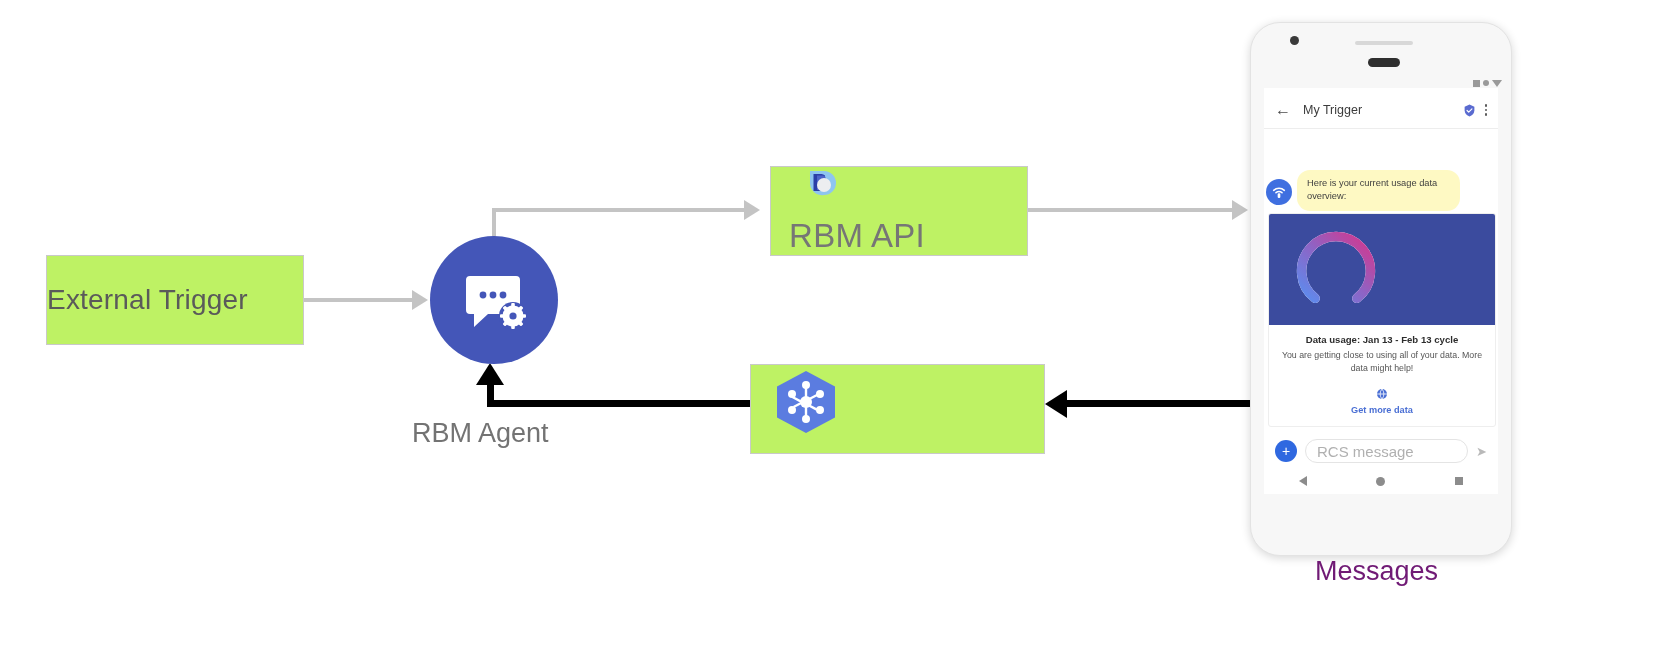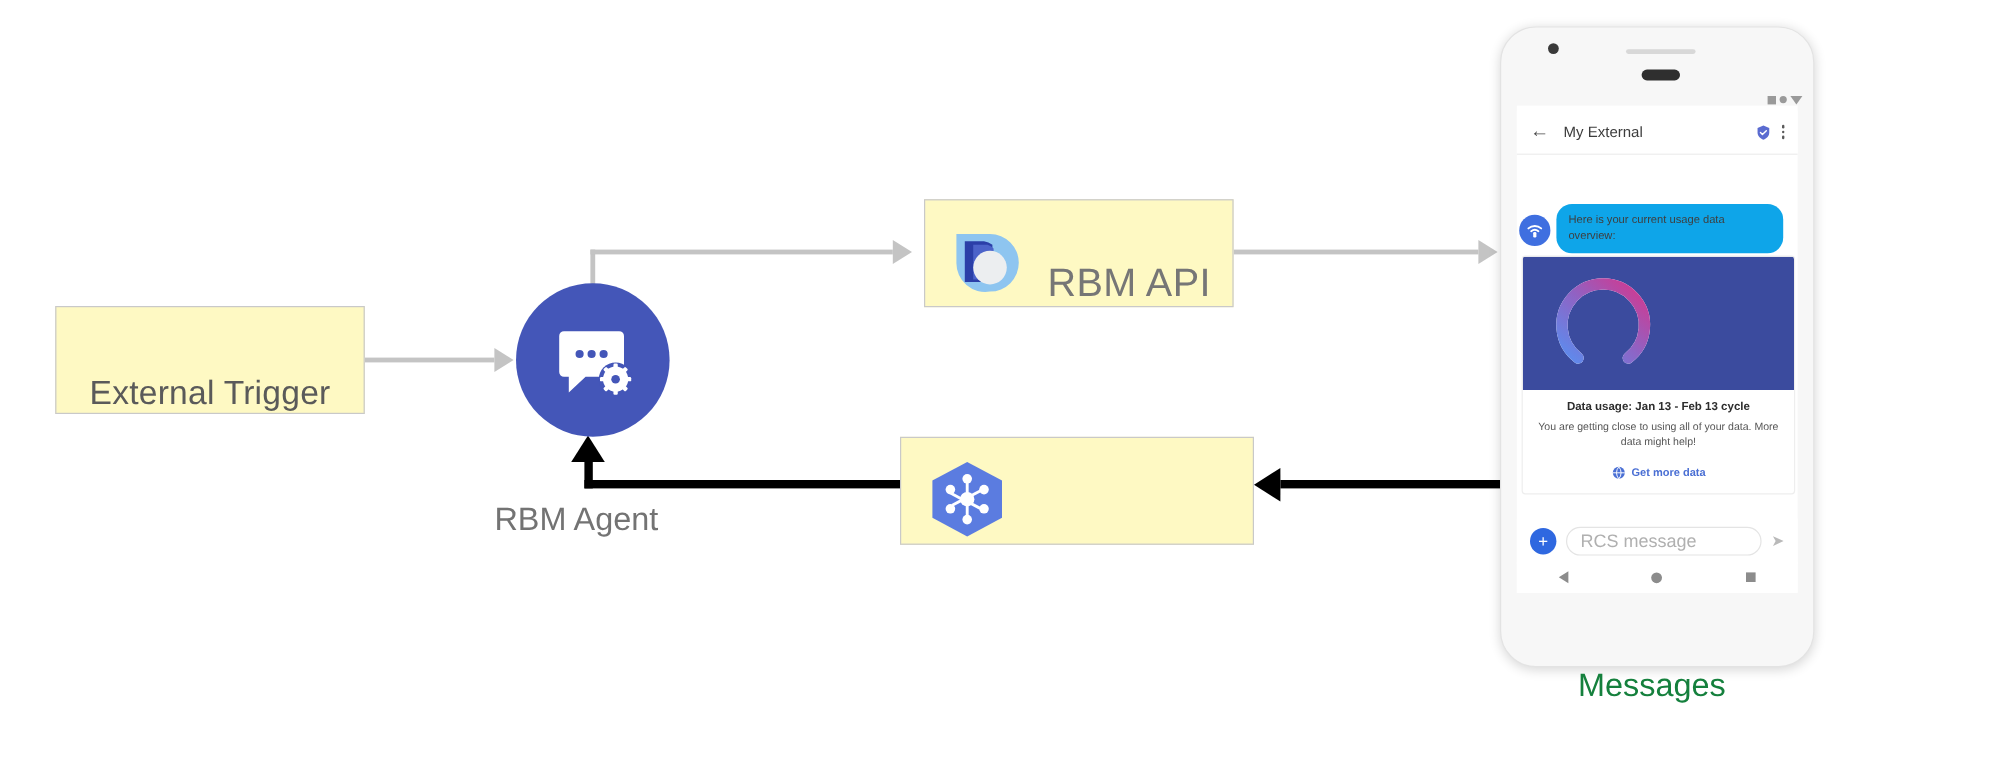--- a/index.html
+++ b/index.html
@@ -1,22 +1,22 @@
 <!DOCTYPE html>
 <html><head>
 <meta charset="utf-8">
 <style>
   html,body{margin:0;padding:0;background:#ffffff;}
   body{width:1669px;height:652px;position:relative;overflow:hidden;
        font-family:"Liberation Sans","DejaVu Sans",sans-serif;}
   .abs{position:absolute;}
 
   
-  .flowbox{border:1px solid #c9c9c9;background:#fef9c3;box-sizing:border-box;
-           display:flex;align-items:flex-end;}
+  .flowbox{border:1px solid #c9c9c9;background:#bef264;box-sizing:border-box;
+           display:flex;align-items:flex-start;flex-direction:column;}
   #external-trigger{left:46px;top:255px;width:258px;height:90px;
                     justify-content:center;}
   #external-trigger .lbl{font-size:28px;color:#5a5a5a;font-weight:400;letter-spacing:.2px;}
 
   #rbm-api-box{left:770px;top:166px;width:258px;height:90px;padding-left:18px;gap:16px;}
   #webhook-box{left:750px;top:364px;width:295px;height:90px;padding-left:18px;gap:18px;}
   .boxlabel{font-size:33px;color:#767676;font-weight:400;letter-spacing:.3px;}
 
   
   .gline{background:#c4c4c4;}
@@ -54,21 +54,21 @@
   #appbar .back{margin-left:11px;font-size:16px;color:#4a4a4a;line-height:1;}
   #appbar .title{margin-left:12px;font-size:12.5px;color:#3c3c3c;}
   #appbar .right{margin-left:auto;display:flex;align-items:center;gap:9px;margin-right:11px;}
   .verified{width:13px;height:13px;}
   .kebab{display:flex;flex-direction:column;gap:2px;align-items:center;}
   .kebab i{width:2.5px;height:2.5px;border-radius:50%;background:#5a5a5a;display:block;}
 
   
   #avatar{left:1266px;top:179px;width:26px;height:26px;border-radius:50%;background:#3f6fe0;
           display:flex;align-items:center;justify-content:center;}
-  #bubble{left:1297px;top:170px;width:189px;padding:7px 10px;background:#0ea5e9;
+  #bubble{left:1297px;top:170px;width:163px;padding:7px 10px;background:#fef9c3;
           border-radius:13px;box-sizing:border-box;}
   #bubble .t{font-size:9.3px;color:#3f3f3f;line-height:1.45;}
 
   
   #card{left:1268px;top:213px;width:228px;background:#fff;border:1px solid #eee;
         border-radius:3px;box-sizing:border-box;overflow:hidden;}
   #card-media{height:111px;background:#3b4b9e;position:relative;display:flex;align-items:center;}
   #gauge{position:absolute;left:24px;top:12px;width:86px;height:86px;}
   .gauge-num{position:absolute;left:24px;top:12px;width:86px;height:86px;
              display:flex;align-items:center;justify-content:center;}
@@ -77,42 +77,42 @@
   #card-stats{position:absolute;right:14px;top:0;height:111px;display:flex;
               flex-direction:column;justify-content:center;gap:13px;text-align:right;
               align-items:flex-end;}
   .stat-v{font-size:13px;color:#fff;font-weight:bold;line-height:1.1;}
   .stat-s{font-size:8.4px;color:#c3c9e6;line-height:1.1;margin-top:2px;}
 
   #card-body{padding:9px 11px 4px 11px;text-align:center;}
   #card-title{font-size:9.6px;color:#2d2d2d;font-weight:bold;margin-bottom:4px;}
   #card-desc{font-size:8.8px;color:#555;line-height:1.45;}
   #card-action{display:flex;align-items:center;justify-content:center;gap:5px;
-               padding:9px 0 11px 0;}
+               padding:9px 0 11px 0;flex-direction:column;}
   #card-action .atext{font-size:9.2px;color:#4a6fd4;font-weight:bold;}
 
   
   #composer{left:1264px;top:432px;width:234px;height:38px;display:flex;align-items:center;
             gap:8px;padding:0 11px;box-sizing:border-box;background:#fff;}
   #plus-btn{width:22px;height:22px;border-radius:50%;background:#2f68e0;flex:0 0 auto;
             display:flex;align-items:center;justify-content:center;color:#fff;font-size:14px;
             line-height:1;}
   #msg-input{flex:1;height:24px;border:1px solid #e4e4e4;border-radius:12px;
              display:flex;align-items:center;padding:0 11px;box-sizing:border-box;}
   #msg-input span{font-size:15px;color:#b0b0b0;}
   #send-icon{color:#b9b9b9;font-size:13px;flex:0 0 auto;}
 
   #navbar{left:1264px;top:468px;width:234px;height:26px;display:flex;align-items:center;
           justify-content:space-around;background:#fff;}
   .nav-back{width:0;height:0;border-top:5px solid transparent;border-bottom:5px solid transparent;
             border-right:8px solid #8c8c8c;}
   .nav-home{width:9px;height:9px;border-radius:50%;background:#8c8c8c;}
   .nav-recent{width:8px;height:8px;background:#8c8c8c;}
 
-  #messages-label{left:1315px;top:556px;font-size:27px;color:#15803d;}
+  #messages-label{left:1315px;top:556px;font-size:27px;color:#701a75;}
 </style>
 </head>
 <body>
 
 <div class="abs gline" style="left:304px;top:298px;width:108px;height:4px;"></div>
 <div class="abs garrow" style="left:412px;top:290px;"></div>
 
 <div class="abs gline" style="left:492px;top:208px;width:4px;height:52px;"></div>
 <div class="abs gline" style="left:492px;top:208px;width:252px;height:4px;"></div>
 <div class="abs garrow" style="left:744px;top:200px;"></div>
@@ -196,21 +196,21 @@
 <div class="abs" id="phone-inner"></div>
 
 <div class="abs" id="statusbar">
   <span class="sb-sq"></span>
   <span class="sb-ci"></span>
   <span class="sb-tri"></span>
 </div>
 
 <div class="abs" id="appbar">
   <span class="back">←</span>
-  <span class="title">My External</span>
+  <span class="title">My Trigger</span>
   <span class="right">
     <svg class="verified" viewBox="0 0 24 24">
       <path d="M12 1 L21 5 v7 c0 5.5 -4 9.3 -9 11 c-5 -1.7 -9 -5.5 -9 -11 V5 z" fill="#5a6bd0"></path>
       <path d="M7.5 12 l3 3 l6 -6" stroke="#ffffff" stroke-width="2.2" fill="none" stroke-linecap="round" stroke-linejoin="round"></path>
     </svg>
     <span class="kebab">
         <i></i>
         <i></i>
         <i></i>
       </span>

